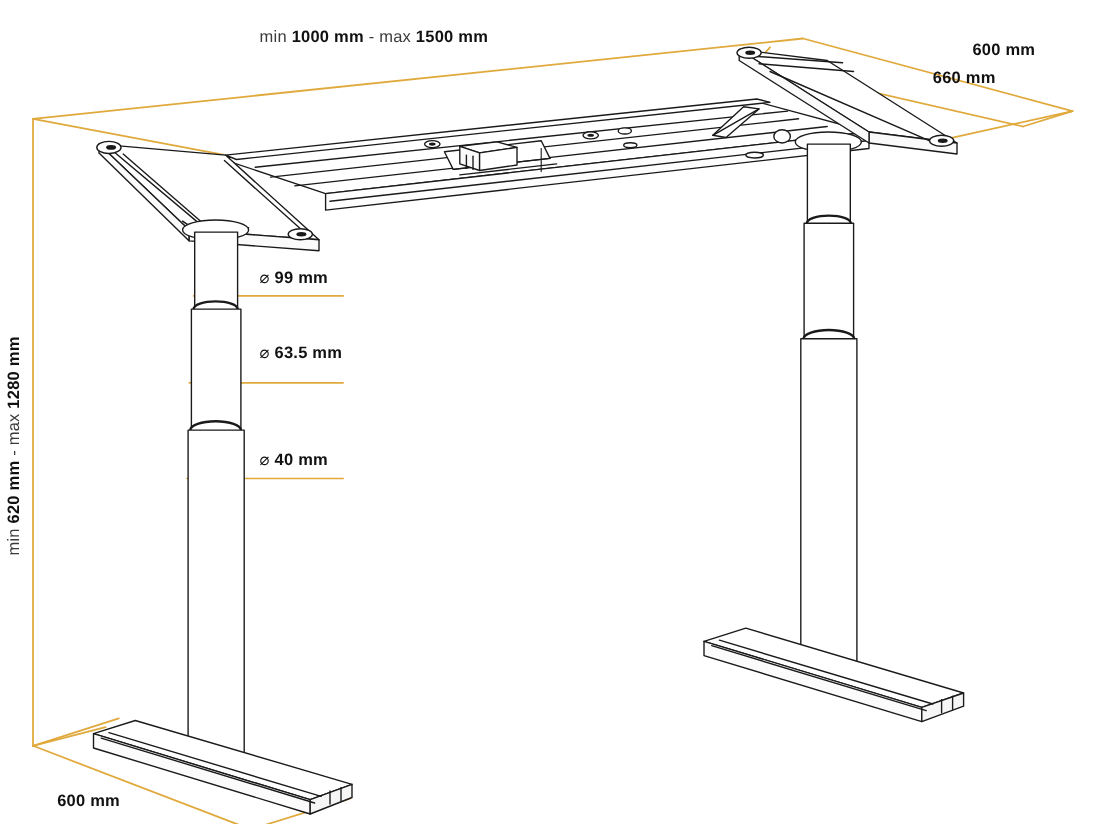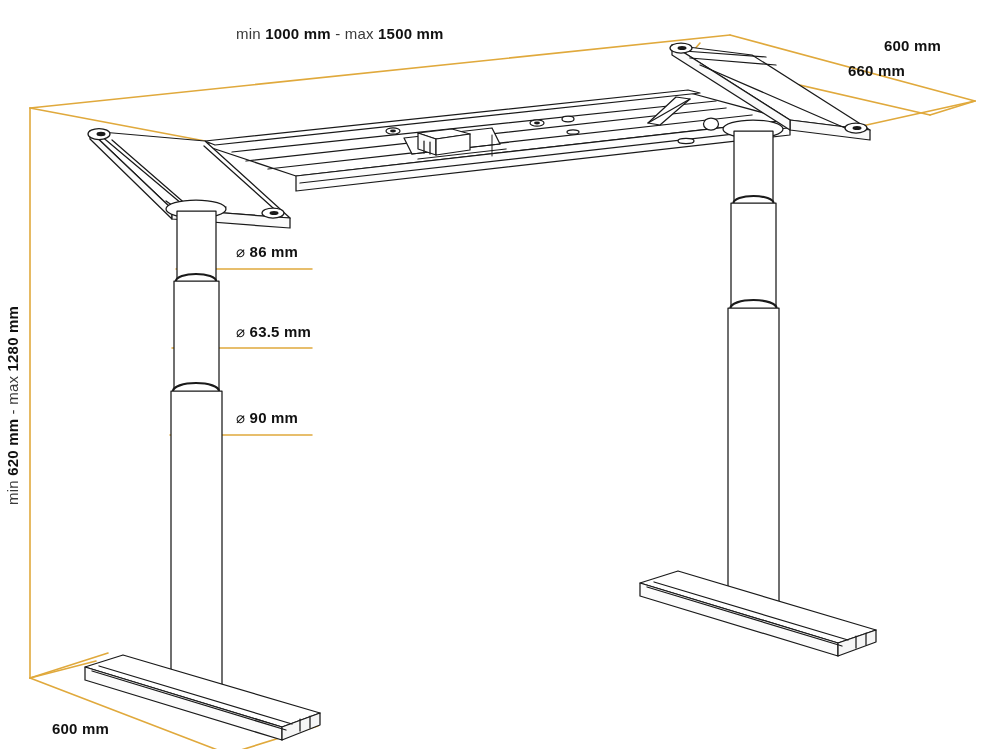--- a/index.html
+++ b/index.html
@@ -207,26 +207,26 @@
     <span>620 mm</span>
     <span class="lite">-</span>
     <span class="lite">max</span>
     <span>1280 mm</span>
   </div>
 
   <div class="dim-label" style="left:52px; top:707px;">600 mm</div>
 
   <div class="dim-label" style="left:236px; top:230px;">
     <span class="dia">⌀</span>
-    <span>86 mm</span>
-  </div>
-
-  <div class="dim-label" style="left:236px; top:310px;">
+    <span>99 mm</span>
+  </div>
+
+  <div class="dim-label" style="left:236px; top:298px;">
     <span class="dia">⌀</span>
     <span>63.5 mm</span>
   </div>
 
   <div class="dim-label" style="left:236px; top:396px;">
     <span class="dia">⌀</span>
-    <span>90 mm</span>
+    <span>40 mm</span>
   </div>
 
 </div>
 
 </body></html>

